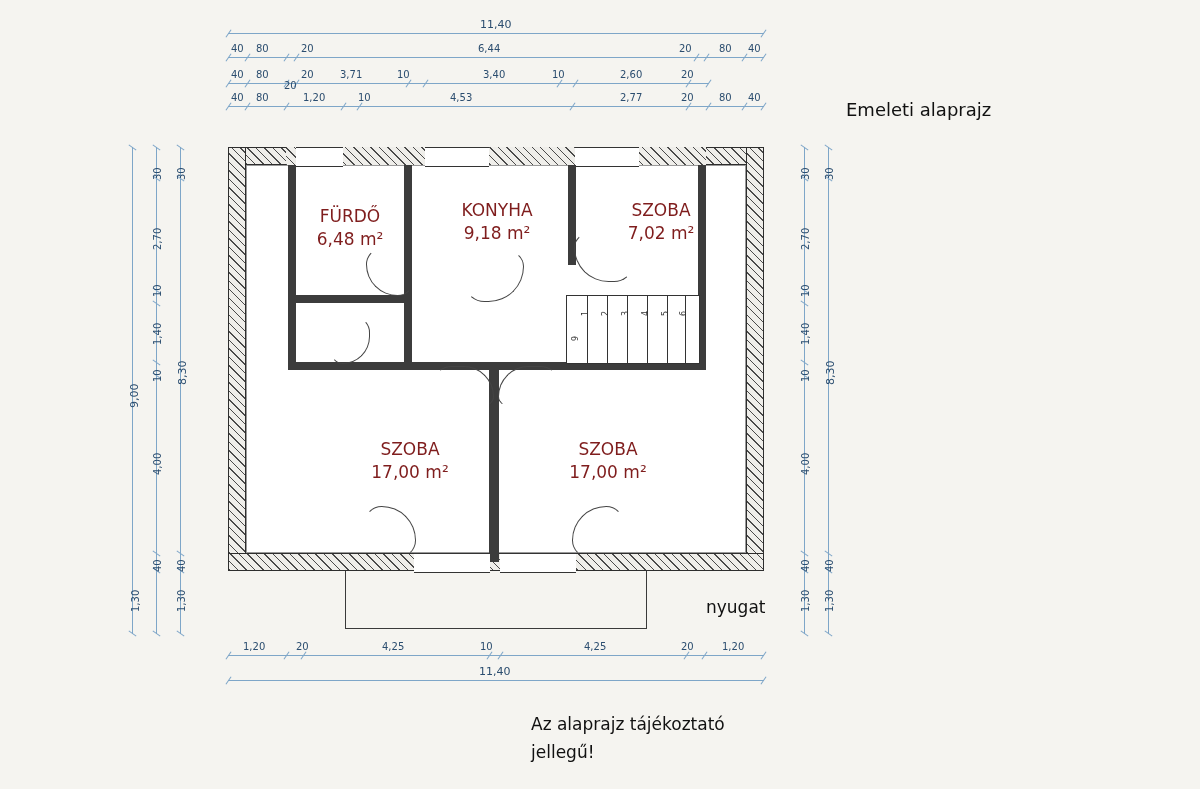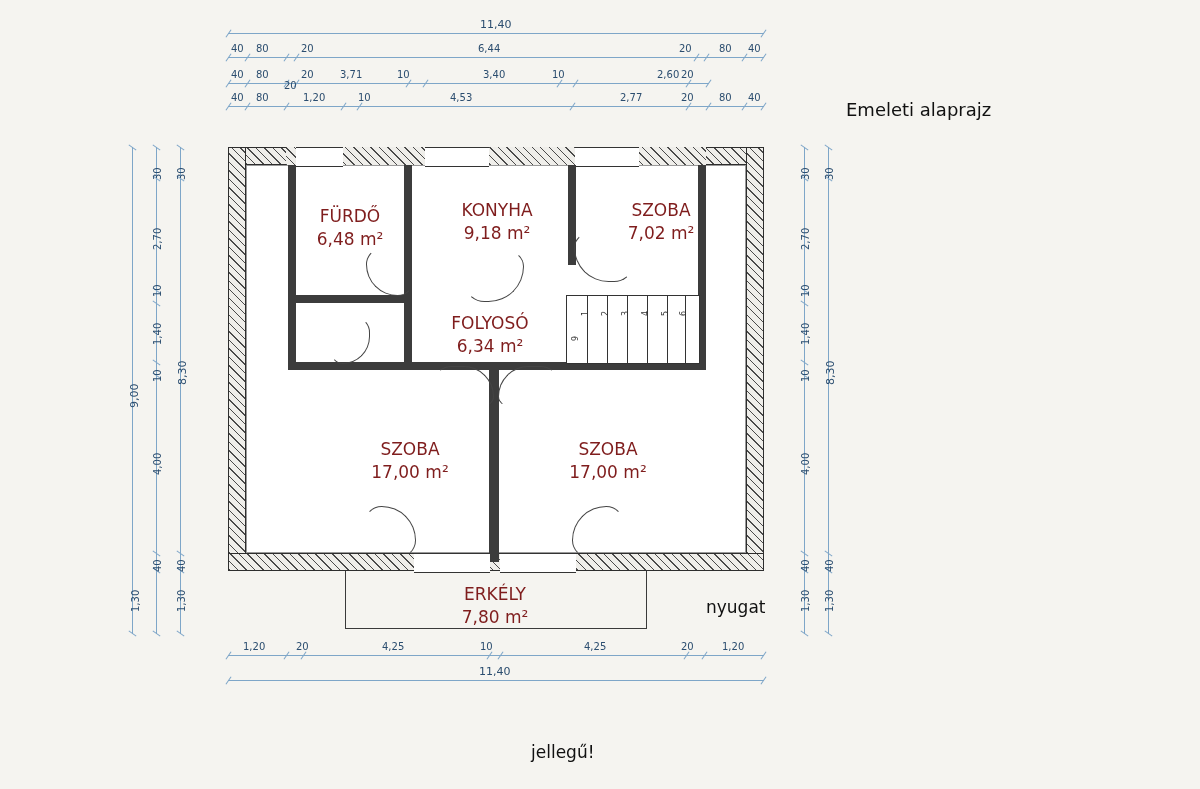--- a/index.html
+++ b/index.html
@@ -54,20 +54,21 @@
 </style>
 </head>
 <body>
 
 <div id="stage">
 
   <div class="freetext" style="left:846px;top:99px;font-size:18px;">Emeleti alaprajz</div>
 
   <div class="freetext" style="left:706px;top:597px;font-size:17px;">nyugat</div>
 
+  <div class="note" style="left:531px;top:712px;">Az alaprajz tájékoztató</div>
   <div class="note" style="left:531px;top:740px;">jellegű!</div>
 
   <div class="dimline h" style="left:228px;top:33px;width:536px;"></div>
   <div class="tick" style="left:228px;top:29px;"></div>
   <div class="tick" style="left:763px;top:29px;"></div>
   <div class="dimtext" style="left:480px;top:18px;">11,40</div>
 
   <div class="dimline h" style="left:228px;top:57px;width:536px;"></div>
   <div class="tick" style="left:228px;top:53px;"></div>
   <div class="tick" style="left:247px;top:53px;"></div>
@@ -96,21 +97,21 @@
   <div class="tick" style="left:575px;top:79px;"></div>
   <div class="tick" style="left:688px;top:79px;"></div>
   <div class="tick" style="left:708px;top:79px;"></div>
   <div class="dimtext small" style="left:231px;top:69px;">40</div>
   <div class="dimtext small" style="left:256px;top:69px;">80</div>
   <div class="dimtext small" style="left:301px;top:69px;">20</div>
   <div class="dimtext small" style="left:340px;top:69px;">3,71</div>
   <div class="dimtext small" style="left:397px;top:69px;">10</div>
   <div class="dimtext small" style="left:483px;top:69px;">3,40</div>
   <div class="dimtext small" style="left:552px;top:69px;">10</div>
-  <div class="dimtext small" style="left:620px;top:69px;margin-left:37px;">2,60</div>
+  <div class="dimtext small" style="left:620px;top:69px;">2,60</div>
   <div class="dimtext small" style="left:681px;top:69px;">20</div>
   <div class="dimtext small" style="left:284px;top:80px;">20</div>
 
   <div class="dimline h" style="left:228px;top:106px;width:536px;"></div>
   <div class="tick" style="left:228px;top:102px;"></div>
   <div class="tick" style="left:247px;top:102px;"></div>
   <div class="tick" style="left:286px;top:102px;"></div>
   <div class="tick" style="left:343px;top:102px;"></div>
   <div class="tick" style="left:359px;top:102px;"></div>
   <div class="tick" style="left:572px;top:102px;"></div>
@@ -281,33 +282,25 @@
     <span>KONYHA</span>
     <span class="area">9,18 m²</span>
   </div>
 
   <div class="roomlabel" style="left:601px;top:199px;width:120px;">
     <span>SZOBA</span>
     <span class="area">7,02 m²</span>
   </div>
 
 
-  <div class="roomlabel" style="left:425px;top:312px;width:130px;">
-    <span>FOLYOSÓ</span>
-    <span class="area">6,34 m²</span>
-  </div>
 
   <div class="roomlabel" style="left:340px;top:438px;width:140px;">
     <span>SZOBA</span>
     <span class="area">17,00 m²</span>
   </div>
 
   <div class="roomlabel" style="left:538px;top:438px;width:140px;">
     <span>SZOBA</span>
     <span class="area">17,00 m²</span>
   </div>
 
-  <div class="roomlabel" style="left:405px;top:583px;width:180px;">
-    <span>ERKÉLY</span>
-    <span class="area">7,80 m²</span>
-  </div>
 
 </div>
 
 </body></html>

